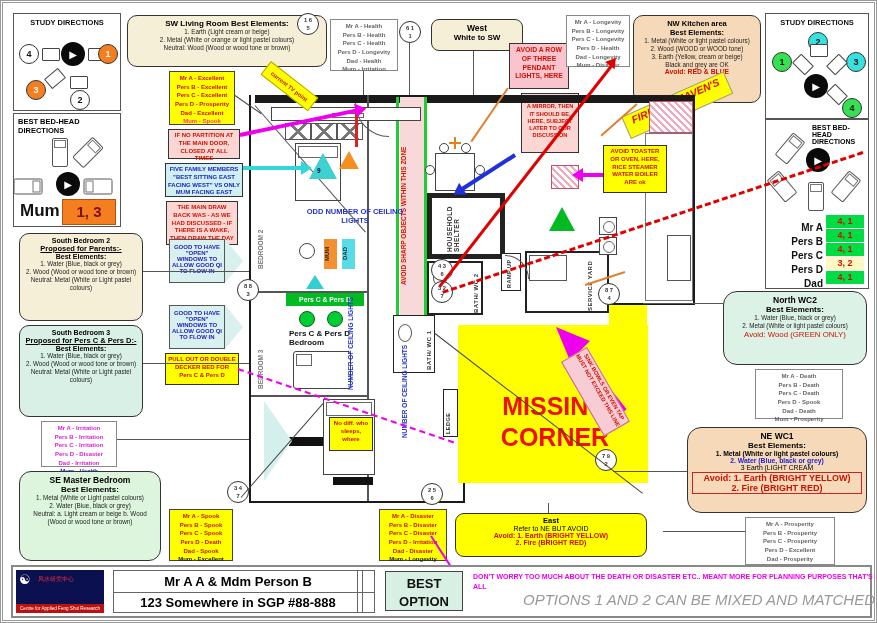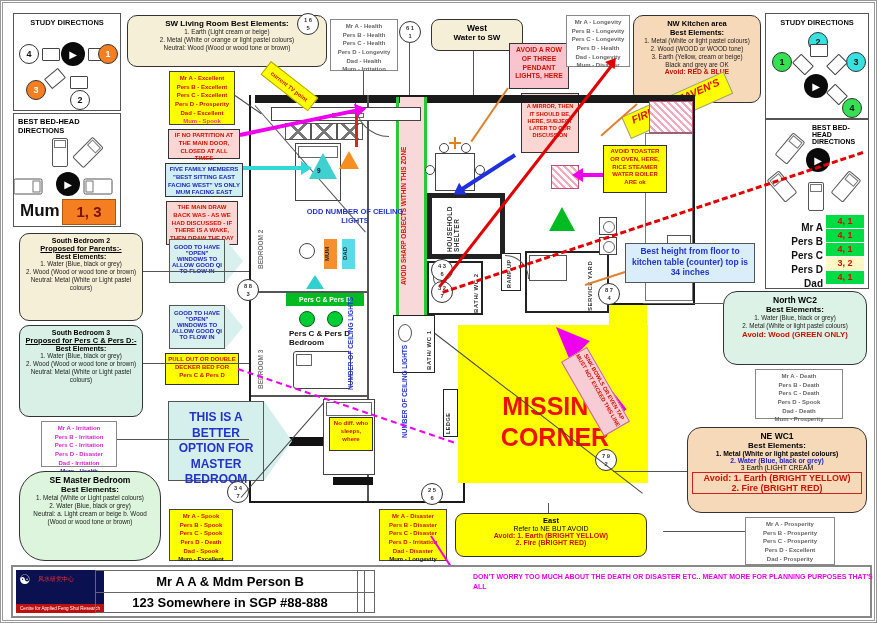--- a/index.html
+++ b/index.html
@@ -118,21 +118,21 @@
 
   <div class="plist pl-mag" style="left:38px;top:418px;width:76px;height:46px;">
       <div class="li-ln">Mr A -  Irritation</div>
       <div class="li-ln">Pers B -  Irritation</div>
       <div class="li-ln">Pers C -  Irritation</div>
       <div class="li-ln">Pers D -  Disaster</div>
       <div class="li-ln">Dad -  Irritation</div>
       <div class="li-ln">Mum -  Health</div>
     </div>
 
-  <div class="rbox lgreen" style="left:16px;top:468px;width:142px;height:90px;border-radius:26px;">
+  <div class="rbox lgreen" style="left:16px;top:468px;width:142px;height:90px;border-radius:12px;">
     <div class="t" style="font-size:8.5px;">SE Master Bedroom</div>
     <div class="h" style="font-size:8px;">Best Elements:</div>
     <div style="font-size:7px;">
         <div class="li-ln">1. Metal (White or Light pastel colours)</div>
         <div class="li-ln">2. Water (Blue, black or grey)</div>
         <div class="li-ln">Neutral: a. Light cream or beige b. Wood (Wood or wood tone or brown)</div>
       </div>
   </div>
 
   <div class="rbox cream" style="left:124px;top:12px;width:200px;height:52px;">
@@ -171,21 +171,21 @@
       <div class="li-ln">Mum -  Irritation</div>
     </div>
 
   <div class="circ" style="left:396px;top:18px;">
     <div>6 1</div>
       <div>1</div>
   </div>
 
   <div class="rbox cream" style="left:428px;top:16px;width:92px;height:32px;border-radius:8px;">
     <div class="t" style="font-size:8.5px;">West</div>
-    <div class="t" style="font-size:8px;">Water to SW</div>
+    <div class="t" style="font-size:8px;">White to SW</div>
   </div>
 
   <div class="note pink" style="left:506px;top:40px;width:60px;height:46px;font-size:6.8px;background:#fac4ce;">AVOID A ROW OF THREE PENDANT LIGHTS, HERE</div>
   <div class="note pink" style="left:518px;top:90px;width:58px;height:60px;font-size:5.6px;">IN CASE IF WANT A MIRROR, THEN IT SHOULD BE, HERE, SUBJECT LATER TO OUR DISCUSSION</div>
 
   <div class="plist" style="left:563px;top:12px;width:64px;height:52px;">
       <div class="li-ln">Mr A -  Longevity</div>
       <div class="li-ln">Pers B -  Longevity</div>
       <div class="li-ln">Pers C -  Longevity</div>
       <div class="li-ln">Pers D -  Health</div>
@@ -259,21 +259,21 @@
       </div>
   </div>
 
   <div class="rbox mint" style="left:720px;top:288px;width:144px;height:74px;border-radius:14px;">
     <div class="t" style="font-size:8.5px;">North WC2</div>
     <div class="h" style="font-size:8px;">Best Elements:</div>
     <div style="font-size:7px;">
         <div class="li-ln">1. Water (Blue, black or grey)</div>
         <div class="li-ln">2. Metal (White or light pastel colours)</div>
       </div>
-    <div style="font-size:7.8px;font-weight:bold;color:#cc1100;">Avoid: Wood (GREEN ONLY)</div>
+    <div style="font-size:7.8px;font-weight:normal;color:#cc1100;">Avoid: Wood (GREEN ONLY)</div>
   </div>
 
   <div class="plist" style="left:752px;top:366px;width:88px;height:50px;">
       <div class="li-ln">Mr A -  Death</div>
       <div class="li-ln">Pers B -  Death</div>
       <div class="li-ln">Pers C -  Death</div>
       <div class="li-ln">Pers D -  Spook</div>
       <div class="li-ln">Dad -  Death</div>
       <div class="li-ln">Mum -  Prosperity</div>
     </div>
@@ -399,25 +399,23 @@
 
   <div class="abs" style="left:268px;top:58px;width:60px;height:17px;background:#ffff00;border:1px solid #b8a000;transform:rotate(38deg);transform-origin:0 0;text-align:center;font-size:5.8px;font-weight:bold;color:#cc1100;line-height:17px;">current TV point</div>
 
   <div class="abs" style="left:166px;top:236px;width:56px;height:44px;background:#d8f0ee;border:1px solid #555;text-align:center;font-size:6px;font-weight:bold;color:#2222bb;padding-top:4px;">GOOD TO HAVE "OPEN" WINDOWS TO ALLOW GOOD QI TO FLOW IN</div>
   <div class="tri" style="left:222px;top:236px;border-top:22px solid transparent;border-bottom:22px solid transparent;border-left:18px solid #d8f0ee;"></div>
   <div class="abs" style="left:166px;top:302px;width:56px;height:44px;background:#d8f0ee;border:1px solid #555;text-align:center;font-size:6px;font-weight:bold;color:#2222bb;padding-top:4px;">GOOD TO HAVE "OPEN" WINDOWS TO ALLOW GOOD QI TO FLOW IN</div>
   <div class="tri" style="left:222px;top:302px;border-top:22px solid transparent;border-bottom:22px solid transparent;border-left:18px solid #d8f0ee;"></div>
 
   <div class="note ybx" style="left:162px;top:350px;width:74px;height:32px;">PULL OUT OR DOUBLE DECKER BED FOR Pers C &amp; Pers D</div>
 
-  <div class="abs" style="left:165px;top:398px;width:96px;height:80px;background:#d5f0ec;border:1px solid #555;text-align:center;font-size:12px;font-weight:bold;color:#2233cc;padding-top:8px;line-height:1.3;">THIS IS A BETTER OPTION FOR MASTER BEDROOM</div>
   <div class="tri" style="left:261px;top:398px;border-top:40px solid transparent;border-bottom:40px solid transparent;border-left:28px solid #d5f0ec;"></div>
 
   <div class="note ybx" style="left:600px;top:142px;width:64px;height:48px;font-size:6px;">AVOID TOASTER OR OVEN, HERE, RICE STEAMER WATER BOILER ARE ok</div>
-  <div class="note bluebx" style="left:622px;top:240px;width:130px;height:40px;">Best height from floor to kitchen table (counter) top is 34 inches</div>
 
   <div class="plist yellow pl-red pl-dark-last" style="left:166px;top:506px;width:64px;height:52px;">
       <div class="li-ln">Mr A -  Spook</div>
       <div class="li-ln">Pers B -  Spook</div>
       <div class="li-ln">Pers C -  Spook</div>
       <div class="li-ln">Pers D -  Death</div>
       <div class="li-ln">Dad -  Spook</div>
       <div class="li-ln">Mum -  Excellent</div>
     </div>
   <div class="plist yellow pl-red pl-dark-last" style="left:376px;top:506px;width:68px;height:52px;">
@@ -514,23 +512,25 @@
   <div class="line" style="left:238px;top:494px;width:125px;border-top:1px solid #444;transform:rotate(-48.9deg);"></div>
   <div class="line" style="left:232px;top:92px;width:32px;border-top:1px solid #444;transform:rotate(34.7deg);"></div>
 
   <div class="abs" style="left:8px;top:562px;width:861px;height:53px;border:2px solid #888;background:#fff;">
     <div class="abs" style="left:3px;top:3px;width:88px;height:43px;background:#0a1050;overflow:hidden;">
       <div style="position:absolute;left:3px;top:2px;font-size:13px;color:#fff;">☯</div>
       <div style="position:absolute;left:22px;top:5px;font-size:6px;color:#ee3333;">风水研究中心</div>
       <div style="position:absolute;left:4px;top:16px;font-size:11.5px;font-weight:bold;color:#e8e8ff;font-style:italic;margin-top:44px;">geomancy.net</div>
       <div style="position:absolute;left:0;bottom:0;width:100%;height:9px;background:#bb1111;color:#fff;font-size:4.6px;text-align:center;line-height:9px;">Centre for Applied Feng Shui Research</div>
     </div>
-    <div class="abs" style="left:82px;top:3px;width:270px;height:43px;border:1.5px solid #666;">
+    <div class="abs" style="left:100px;top:3px;width:250px;height:43px;border:1.5px solid #666;">
       <div style="height:21px;border-bottom:1.5px solid #666;text-align:center;font-size:13px;font-weight:bold;line-height:21px;">Mr A A &amp; Mdm Person B</div>
       <div style="height:20px;text-align:center;font-size:13px;font-weight:bold;line-height:20px;">123 Somewhere in SGP #88-888</div>
     </div>
     <div class="abs" style="left:344px;top:3px;width:18px;height:43px;border:1.5px solid #666;">
         <div style="height:21px;border-bottom:1.5px solid #666;"></div>
       </div>
+    <div class="abs" style="left:372px;top:4px;width:78px;height:40px;background:#d8f0e4;border:1.5px solid #444;text-align:center;font-size:13px;font-weight:bold;color:#111;line-height:1.4;padding-top:3px;">BEST OPTION</div>
     <div class="abs" style="left:460px;top:5px;width:400px;font-size:7px;font-weight:bold;color:#ee00ee;line-height:1.4;">DON'T WORRY TOO MUCH ABOUT THE DEATH OR DISASTER ETC.. MEANT MORE FOR PLANNING PURPOSES THAT'S ALL</div>
+    <div class="abs" style="left:470px;top:24px;width:392px;text-align:right;font-size:15px;font-style:italic;color:#999;">OPTIONS 1 AND 2 CAN BE MIXED AND MATCHED</div>
   </div>
 
 </div>
 
 </body></html>

